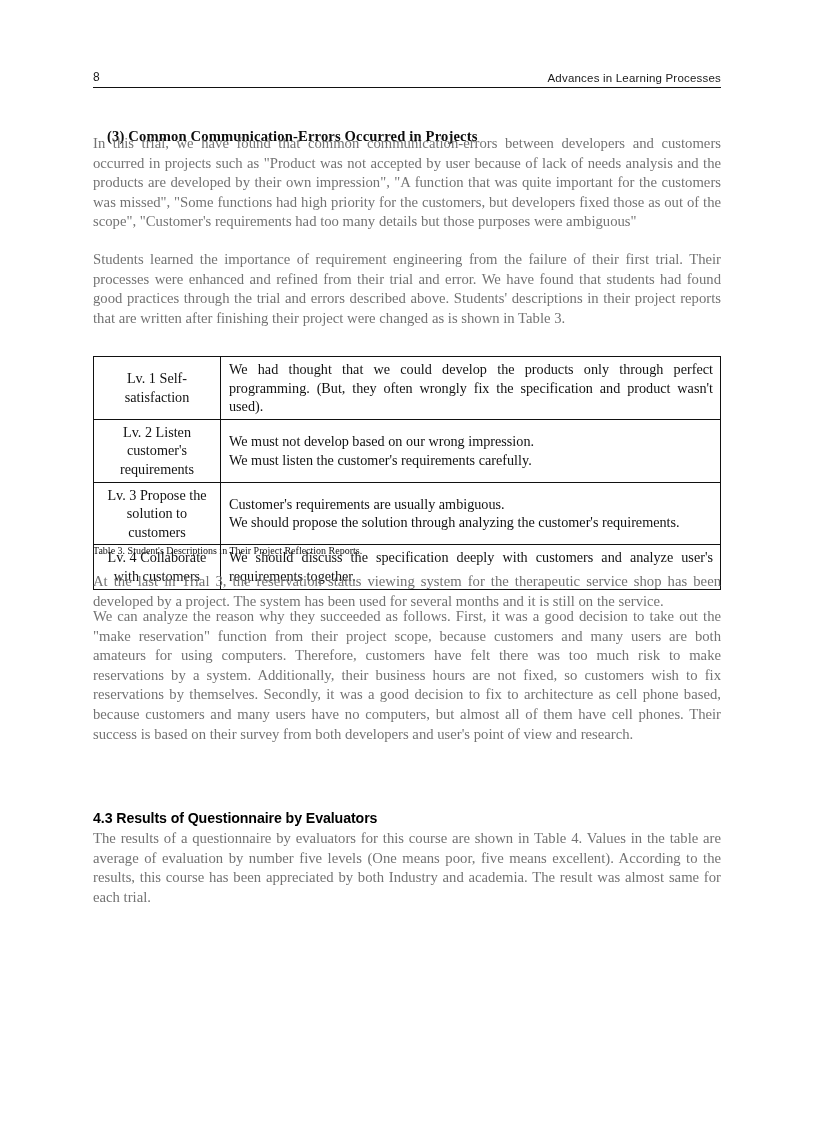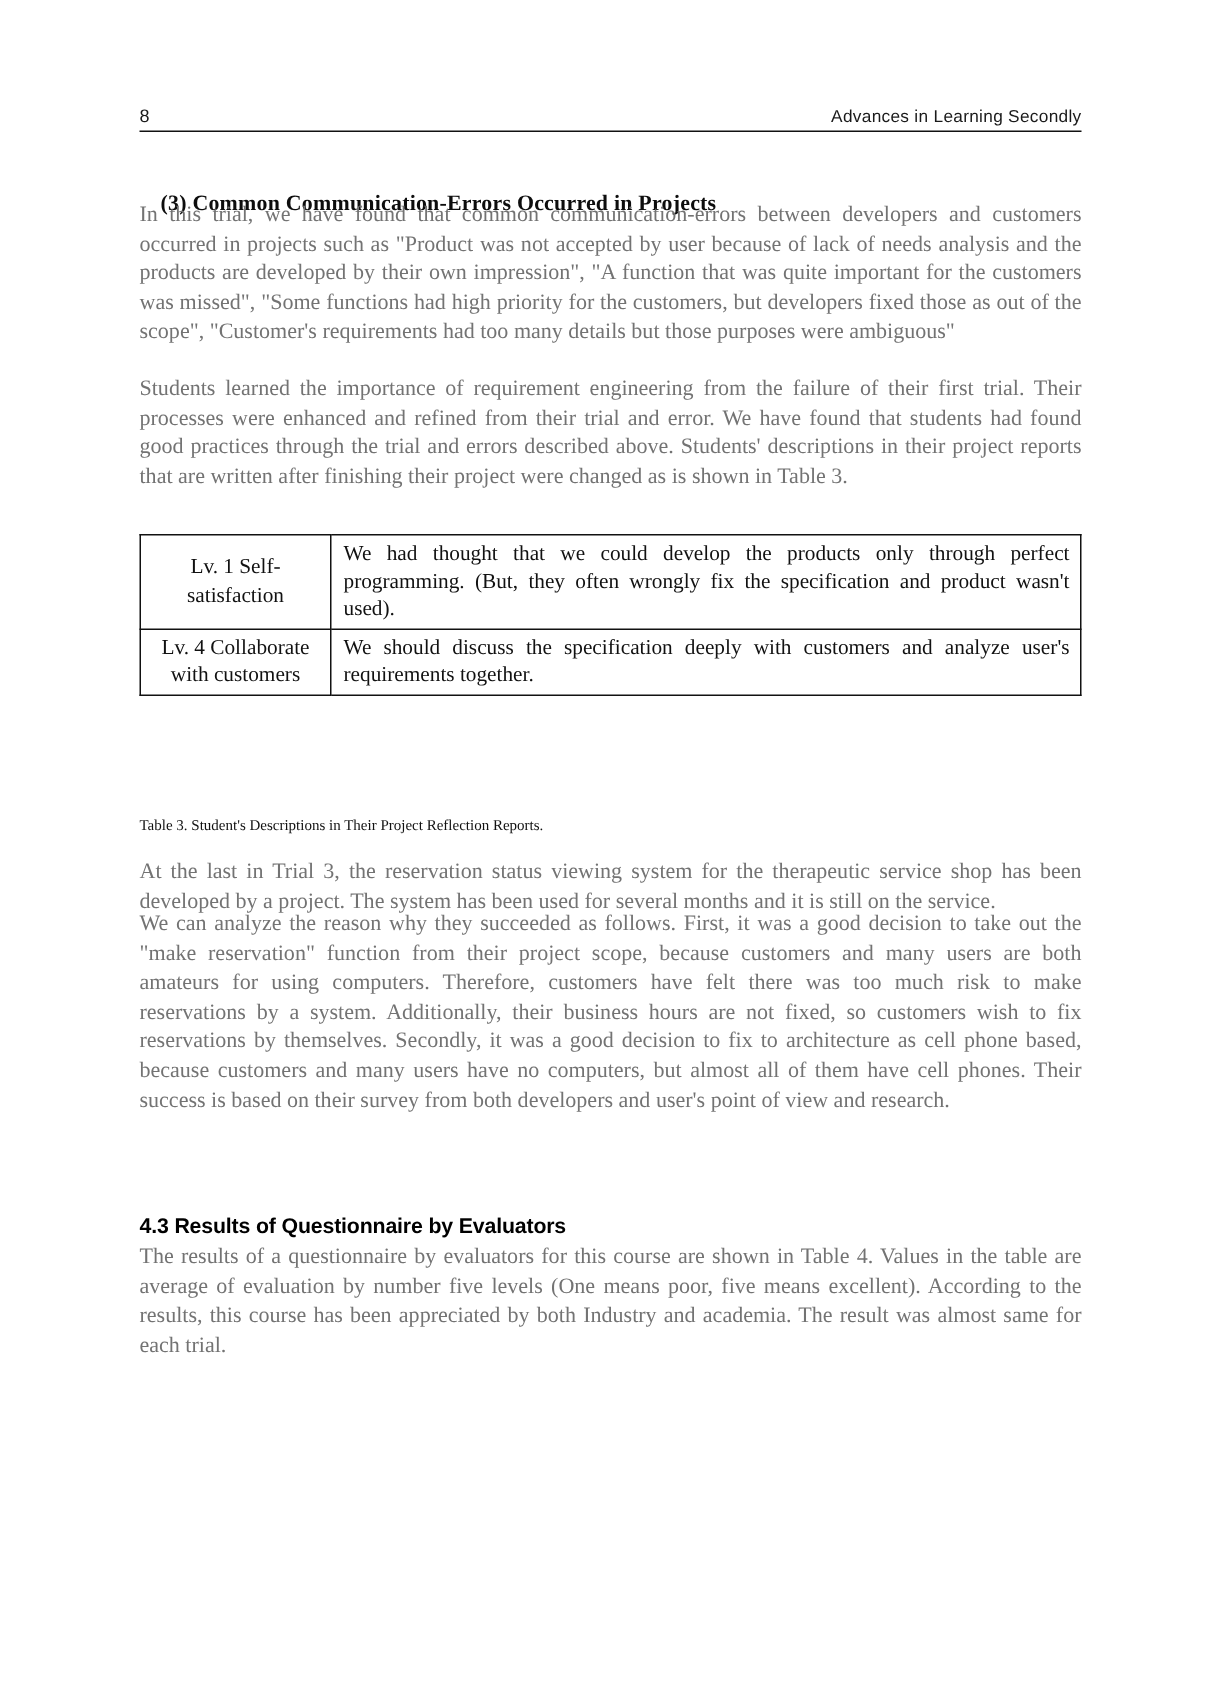--- a/index.html
+++ b/index.html
@@ -137,21 +137,21 @@
   }
 </style>
 </head>
 <body>
 
 <div class="page">
   <div class="content">
 
     <div class="runhead">
       <span class="folio">8</span>
-      <span class="title">Advances in Learning Secondly</span>
+      <span class="title">Advances in Learning Processes</span>
     </div>
 
     <div class="body-block" style="top:113px;">
       <h3 class="head-serif">(3) Common Communication-Errors Occurred in Projects</h3>
     </div>
 
     <div class="body-block" style="top:134px;">
       <p class="para">In this trial, we have found that common communication-errors between developers and customers occurred in projects such as "Product was not accepted by user because of lack of needs analysis and the products are developed by their own impression", "A function that was quite important for the customers was missed", "Some functions had high priority for the customers, but developers fixed those as out of the scope", "Customer's requirements had too many details but those purposes were ambiguous"</p>
     </div>
 
@@ -162,20 +162,34 @@
     <div class="tbl-wrap">
       <table class="reflect">
         <tbody>
           <tr>
             <td class="lvl">Lv. 1 Self-satisfaction</td>
             <td class="desc">
               <span class="jline">We had thought that we could develop the products only through perfect programming. (But, they often wrongly fix the specification and product wasn't used).</span>
             </td>
           </tr>
           <tr>
+            <td class="lvl">Lv. 2 Listen customer's requirements</td>
+            <td class="desc">
+              <span class="ln">We must not develop based on our wrong impression.</span>
+              <span class="ln">We must listen the customer's requirements carefully.</span>
+            </td>
+          </tr>
+          <tr>
+            <td class="lvl">Lv. 3 Propose the solution to customers</td>
+            <td class="desc">
+              <span class="ln">Customer's requirements are usually ambiguous.</span>
+              <span class="ln">We should propose the solution through analyzing the customer's requirements.</span>
+            </td>
+          </tr>
+          <tr>
             <td class="lvl">Lv. 4 Collaborate with customers</td>
             <td class="desc">
               <span class="jline">We should discuss the specification deeply with customers and analyze user's requirements together.</span>
             </td>
           </tr>
         </tbody>
       </table>
     </div>
 
     <p class="caption">Table 3. Student's Descriptions in Their Project Reflection Reports.</p>

